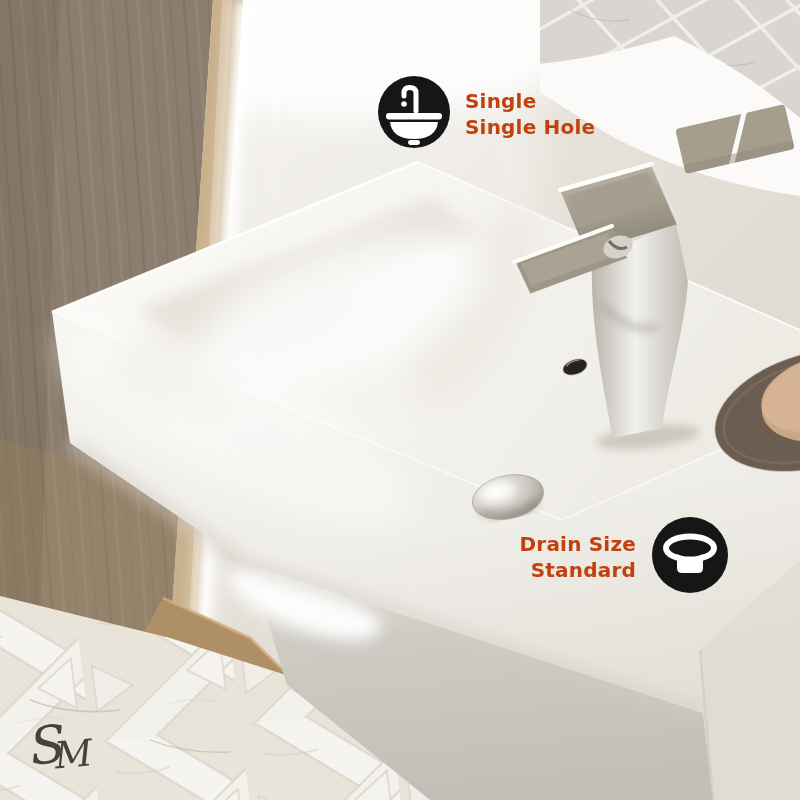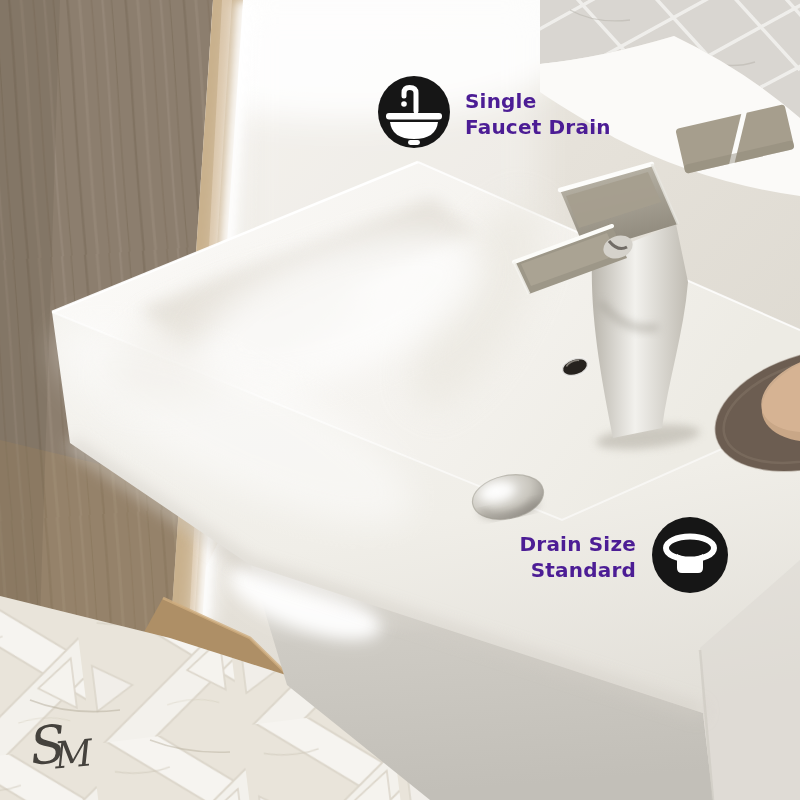--- a/index.html
+++ b/index.html
@@ -4,21 +4,21 @@
 <style>
   html,body{margin:0;padding:0;background:#ffffff;}
   .stage{
     position:relative;width:800px;height:800px;overflow:hidden;
     font-family:"DejaVu Sans","Liberation Sans",sans-serif;
     background:#e7e3db;
   }
   .scene{position:absolute;left:0;top:0;}
   .badge{position:absolute;display:flex;align-items:center;z-index:5;}
   .badge .icon-wrap{flex:0 0 auto;display:block;}
-  .badge .txt{font-weight:700;font-size:20px;line-height:26px;letter-spacing:.2px;color:#4c1d95;}
+  .badge .txt{font-weight:700;font-size:20px;line-height:26px;letter-spacing:.2px;color:#c2410c;}
   .badge-faucet{left:378px;top:76px;gap:15px;}
   .badge-drain{left:498px;top:517px;gap:16px;}
   .badge-drain .txt{text-align:right;width:138px;}
   .watermark{
     position:absolute;left:30px;top:718px;z-index:5;
     font-family:"DejaVu Serif","Liberation Serif",serif;font-style:italic;
     color:#45423d;transform:rotate(-5deg);line-height:1;
   }
   .watermark .ls{font-size:52px;}
   .watermark .lm{font-size:37px;display:inline-block;margin-left:-12px;transform:translateY(6px);}
@@ -228,21 +228,21 @@
           <rect x="8" y="37" width="56" height="6.5" rx="3"></rect>
           <path d="M12,46 L60,46 Q58,63 36,63 Q14,63 12,46 Z"></path>
           <rect x="30" y="64" width="12" height="5" rx="2.4"></rect>
         </g>
         <path d="M38,35 L38,17 Q38,11.5 31.5,11.5 Q26,11.5 26,17 L26,20" stroke="#ffffff" stroke-width="5" fill="none" stroke-linecap="round"></path>
         <circle cx="26" cy="28" r="2.8" fill="#ffffff"></circle>
       </svg>
     </span>
     <div class="txt">
       <div>Single</div>
-      <div>Faucet Drain</div>
+      <div>Single Hole</div>
     </div>
   </div>
 
   <div class="badge badge-drain">
     <div class="txt">
       <div>Drain Size</div>
       <div>Standard</div>
     </div>
     <span class="icon-wrap">
       <svg width="76" height="76" viewBox="0 0 76 76">

